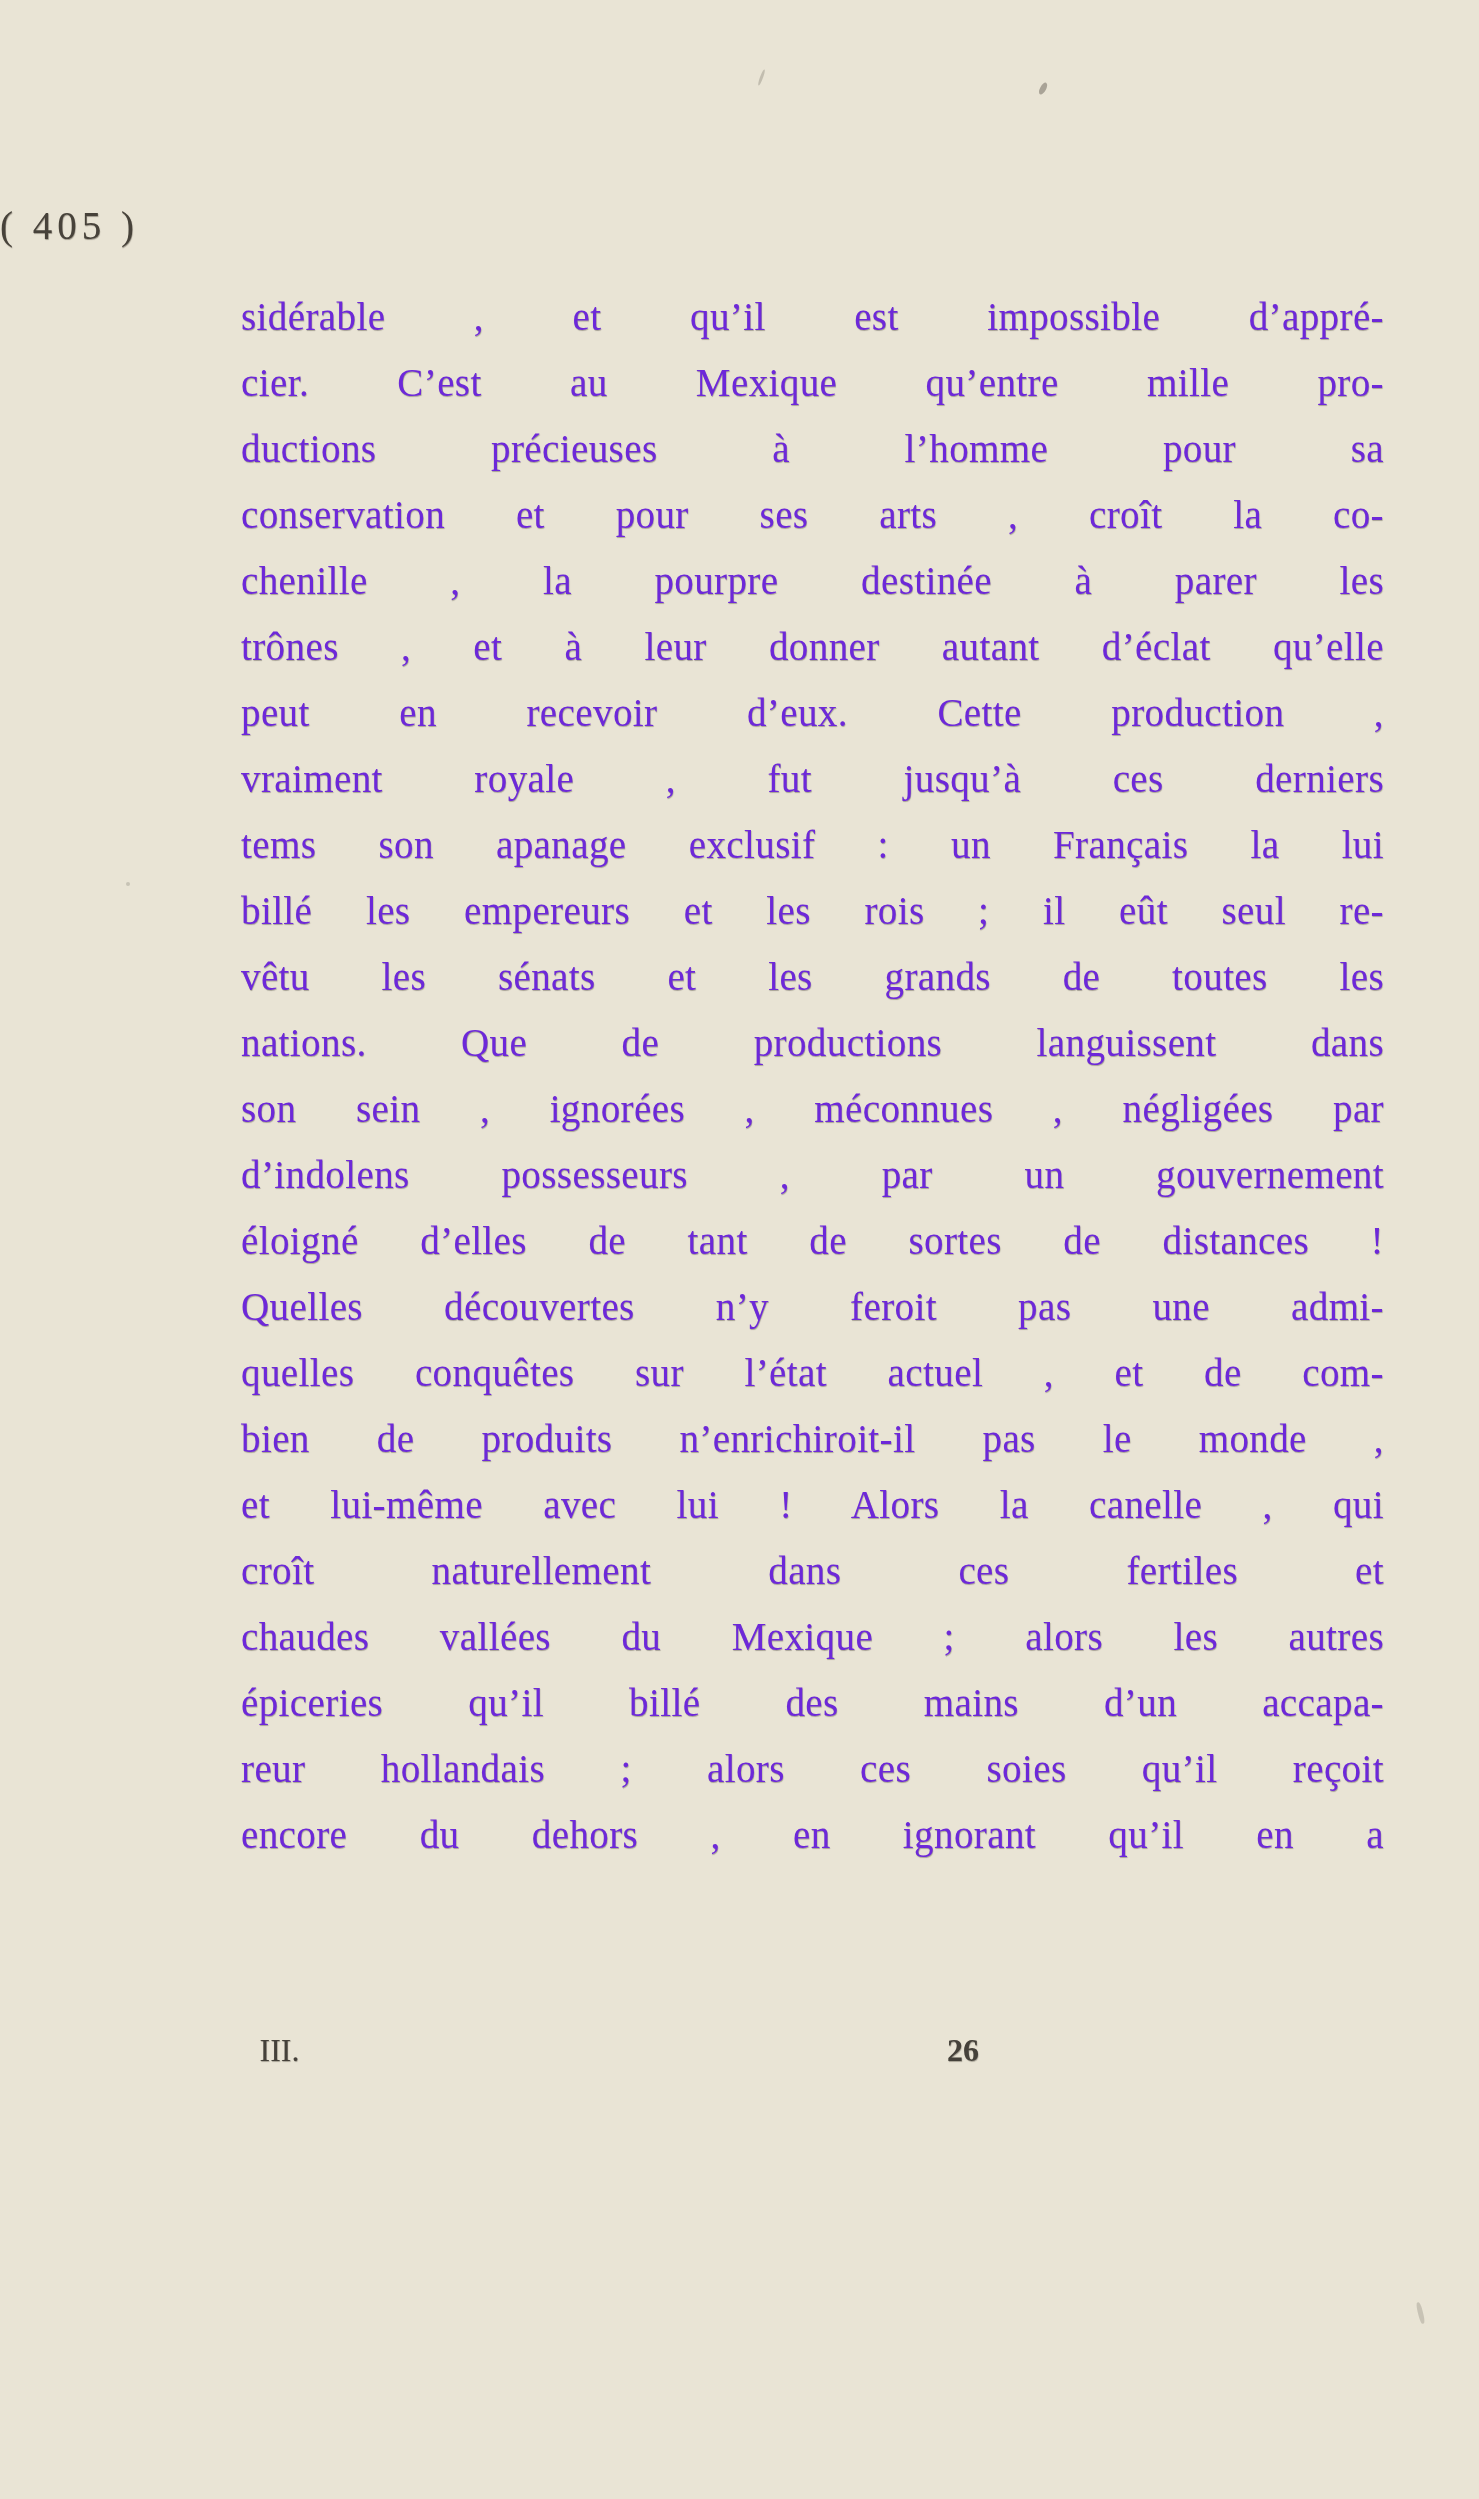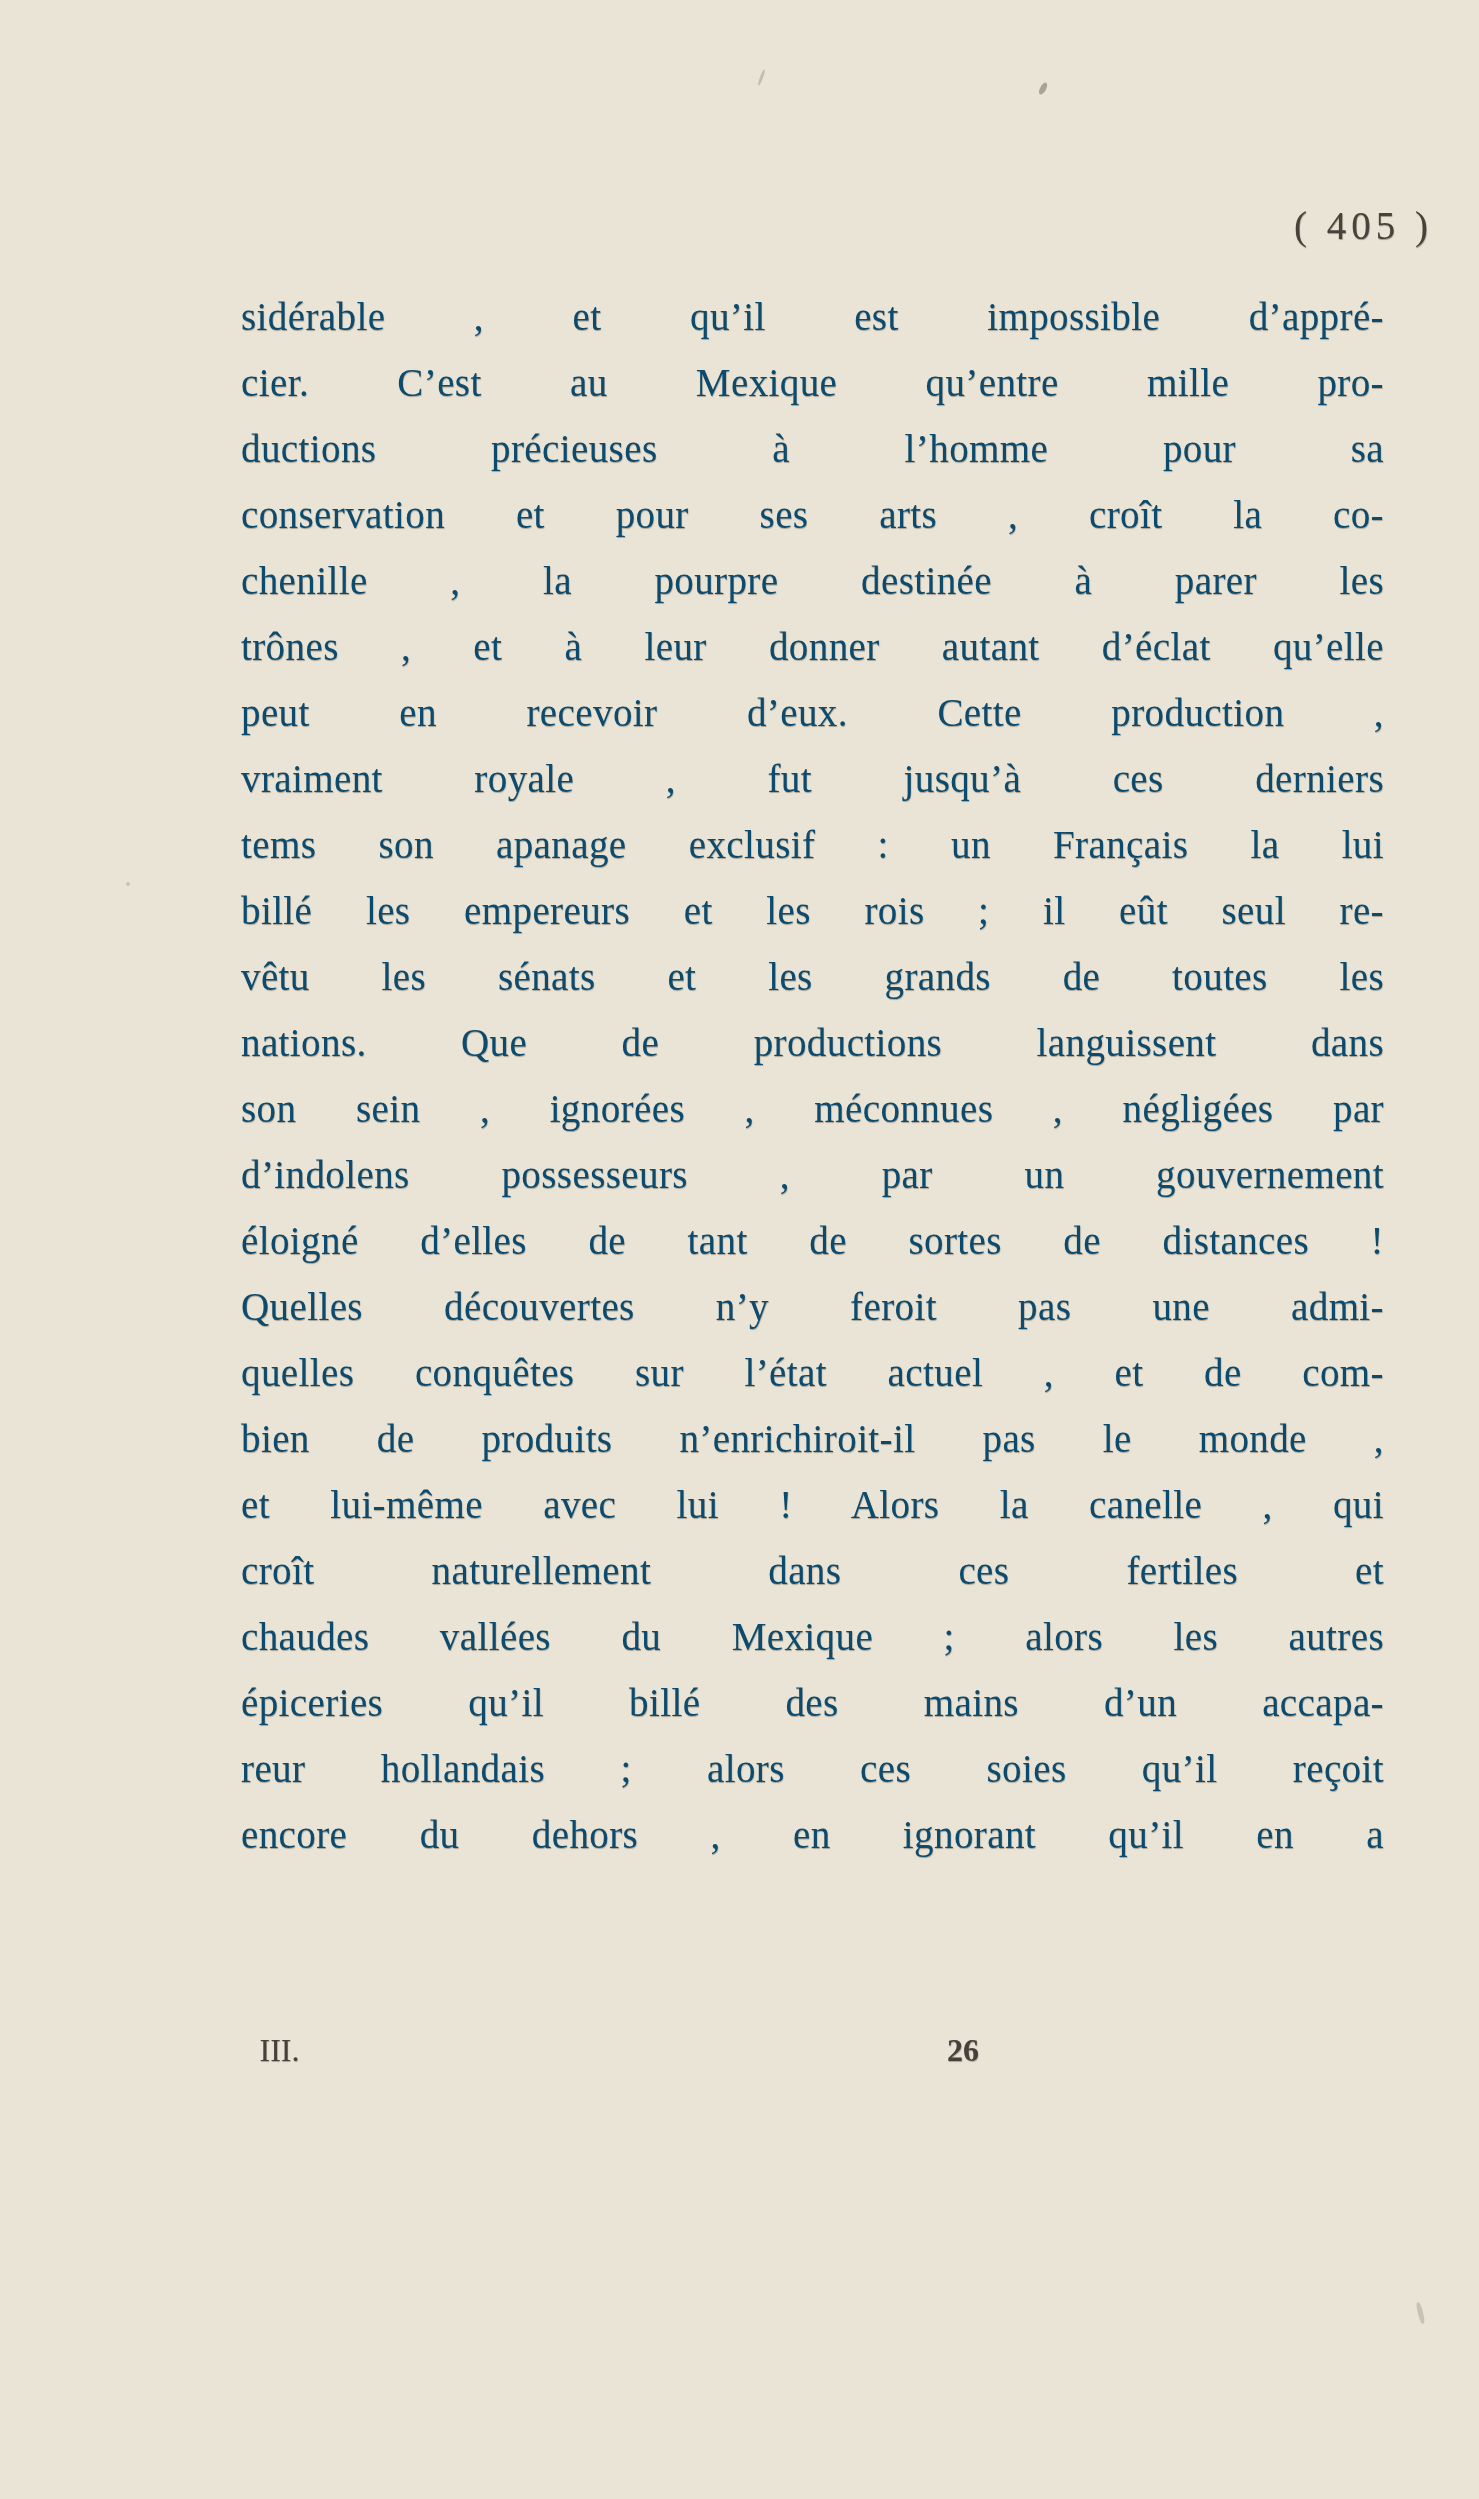--- a/index.html
+++ b/index.html
@@ -24,35 +24,35 @@
   }
   .paper {
     position: absolute;
     inset: 0;
   }
   .page-number {
     position: absolute;
     top: 203px;
     left: 0;
     width: 1433px;
-    text-align: right;
+    text-align: left;
     font-size: 39px;
     letter-spacing: 5px;
     color: #47423a;
     text-shadow: 0.5px 0.5px 0.8px rgba(70,64,54,0.45);
   }
   .text-block {
     position: absolute;
     top: 284px;
     left: 241px;
     width: 1143px;
     font-size: 39px;
     line-height: 66px;
     letter-spacing: 0.4px;
-    color: #0c4a6e;
+    color: #6d28d9;
     text-shadow: 0.5px 0.5px 0.8px rgba(70,64,54,0.40);
   }
   .line {
     text-align: justify;
     text-align-last: justify;
     white-space: normal;
     height: 66px;
   }
   .footer {
     position: absolute;

